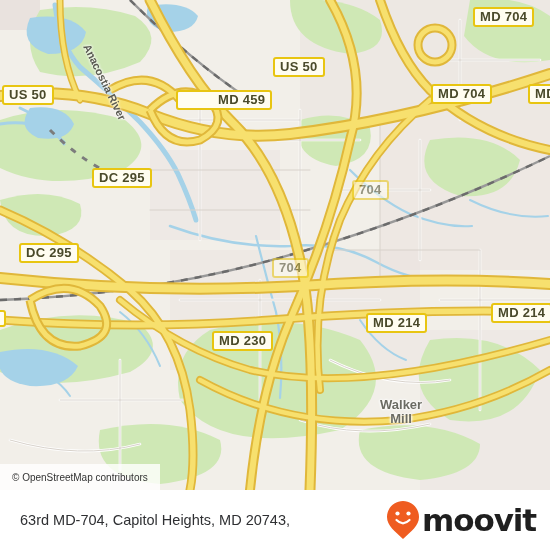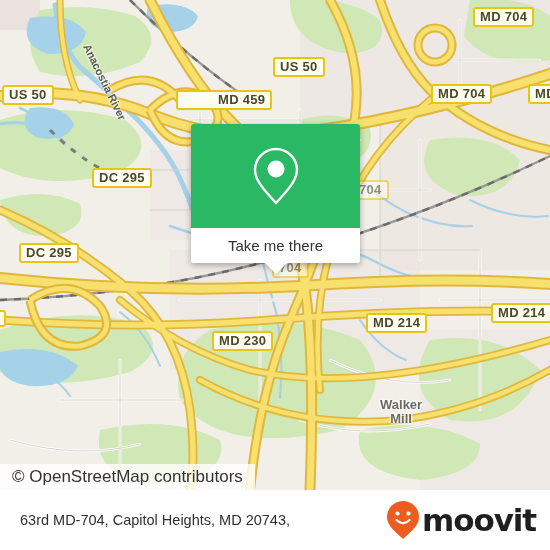--- a/index.html
+++ b/index.html
@@ -111,21 +111,21 @@
   
   .attrib {
     position: absolute;
     left: 0; bottom: 0;
     height: 26px;
     padding: 0 12px 0 12px;
     display: flex;
     align-items: center;
     background: rgba(255,255,255,.80);
     color: #333333;
-    font-size: 17px;
+    font-size: 10px;
     z-index: 30;
     font-family: "Liberation Sans", sans-serif;
   }
 
   
   .footer {
     position: absolute;
     left: 0; top: 490px;
     width: 550px; height: 60px;
     background: #ffffff;
@@ -317,32 +317,20 @@
       <div class="shield" style="left:366px;top:313px;">MD 214</div>
       <div class="shield" style="left:491px;top:303px;">MD 214</div>
       <div class="shield" style="left:-8px;top:310px;width:14px;height:17px;"></div>
     </div>
 
     <div class="place-label" style="left:380px;top:398px;">Walker
 Mill</div>
 
     <div class="river-label" style="left:92px;top:42px;transform:rotate(64deg);">Anacostia River</div>
 
-    <div class="card">
-      <div class="card-top">
-        <svg class="pin-icon" width="52" height="62" viewBox="0 0 52 62">
-          <path d="M26 4 C14.4 4 5 13.4 5 25 C5 36 16 47 26 58 C36 47 47 36 47 25 C47 13.4 37.6 4 26 4 Z" fill="none" stroke="#ffffff" stroke-width="2.4"></path>
-          <circle cx="26" cy="24" r="8.5" fill="#ffffff"></circle>
-        </svg>
-      </div>
-      <div class="card-btn">
-        <span>Take me there</span>
-      </div>
-      <div class="card-tip"></div>
-    </div>
 
     <div class="attrib">
       <span>© OpenStreetMap contributors</span>
     </div>
   </div>
 
   <div class="footer">
     <div class="footer-text"><span>63rd MD-704, Capitol Heights, MD 20743,</span><br></div>
 
     <div class="brand">

